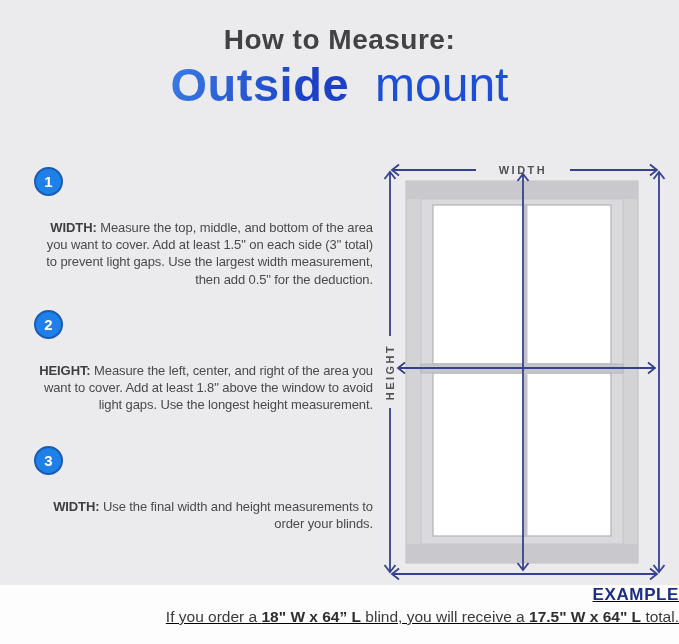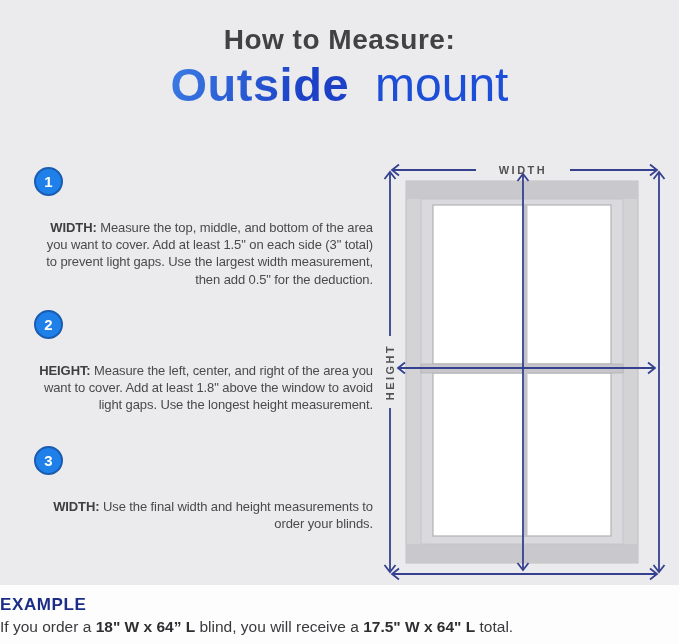--- a/index.html
+++ b/index.html
@@ -117,22 +117,23 @@
     letter-spacing: 2.5px;
     fill: #525255;
   }
 
   
   .footer {
     position: absolute;
     left: 0; top: 585px;
     width: 100%; height: 59px;
     background: var(--footer-bg);
-    text-align: left;
-    padding-top: 10px;
+    text-align: right;
+    padding-top: 0;
+    text-decoration: underline;
   }
   .example-heading {
     font-size: 17px;
     font-weight: 800;
     letter-spacing: 0.6px;
     color: var(--example-navy);
   }
   .example-sentence {
     margin-top: 3px;
     font-size: 15.5px;

